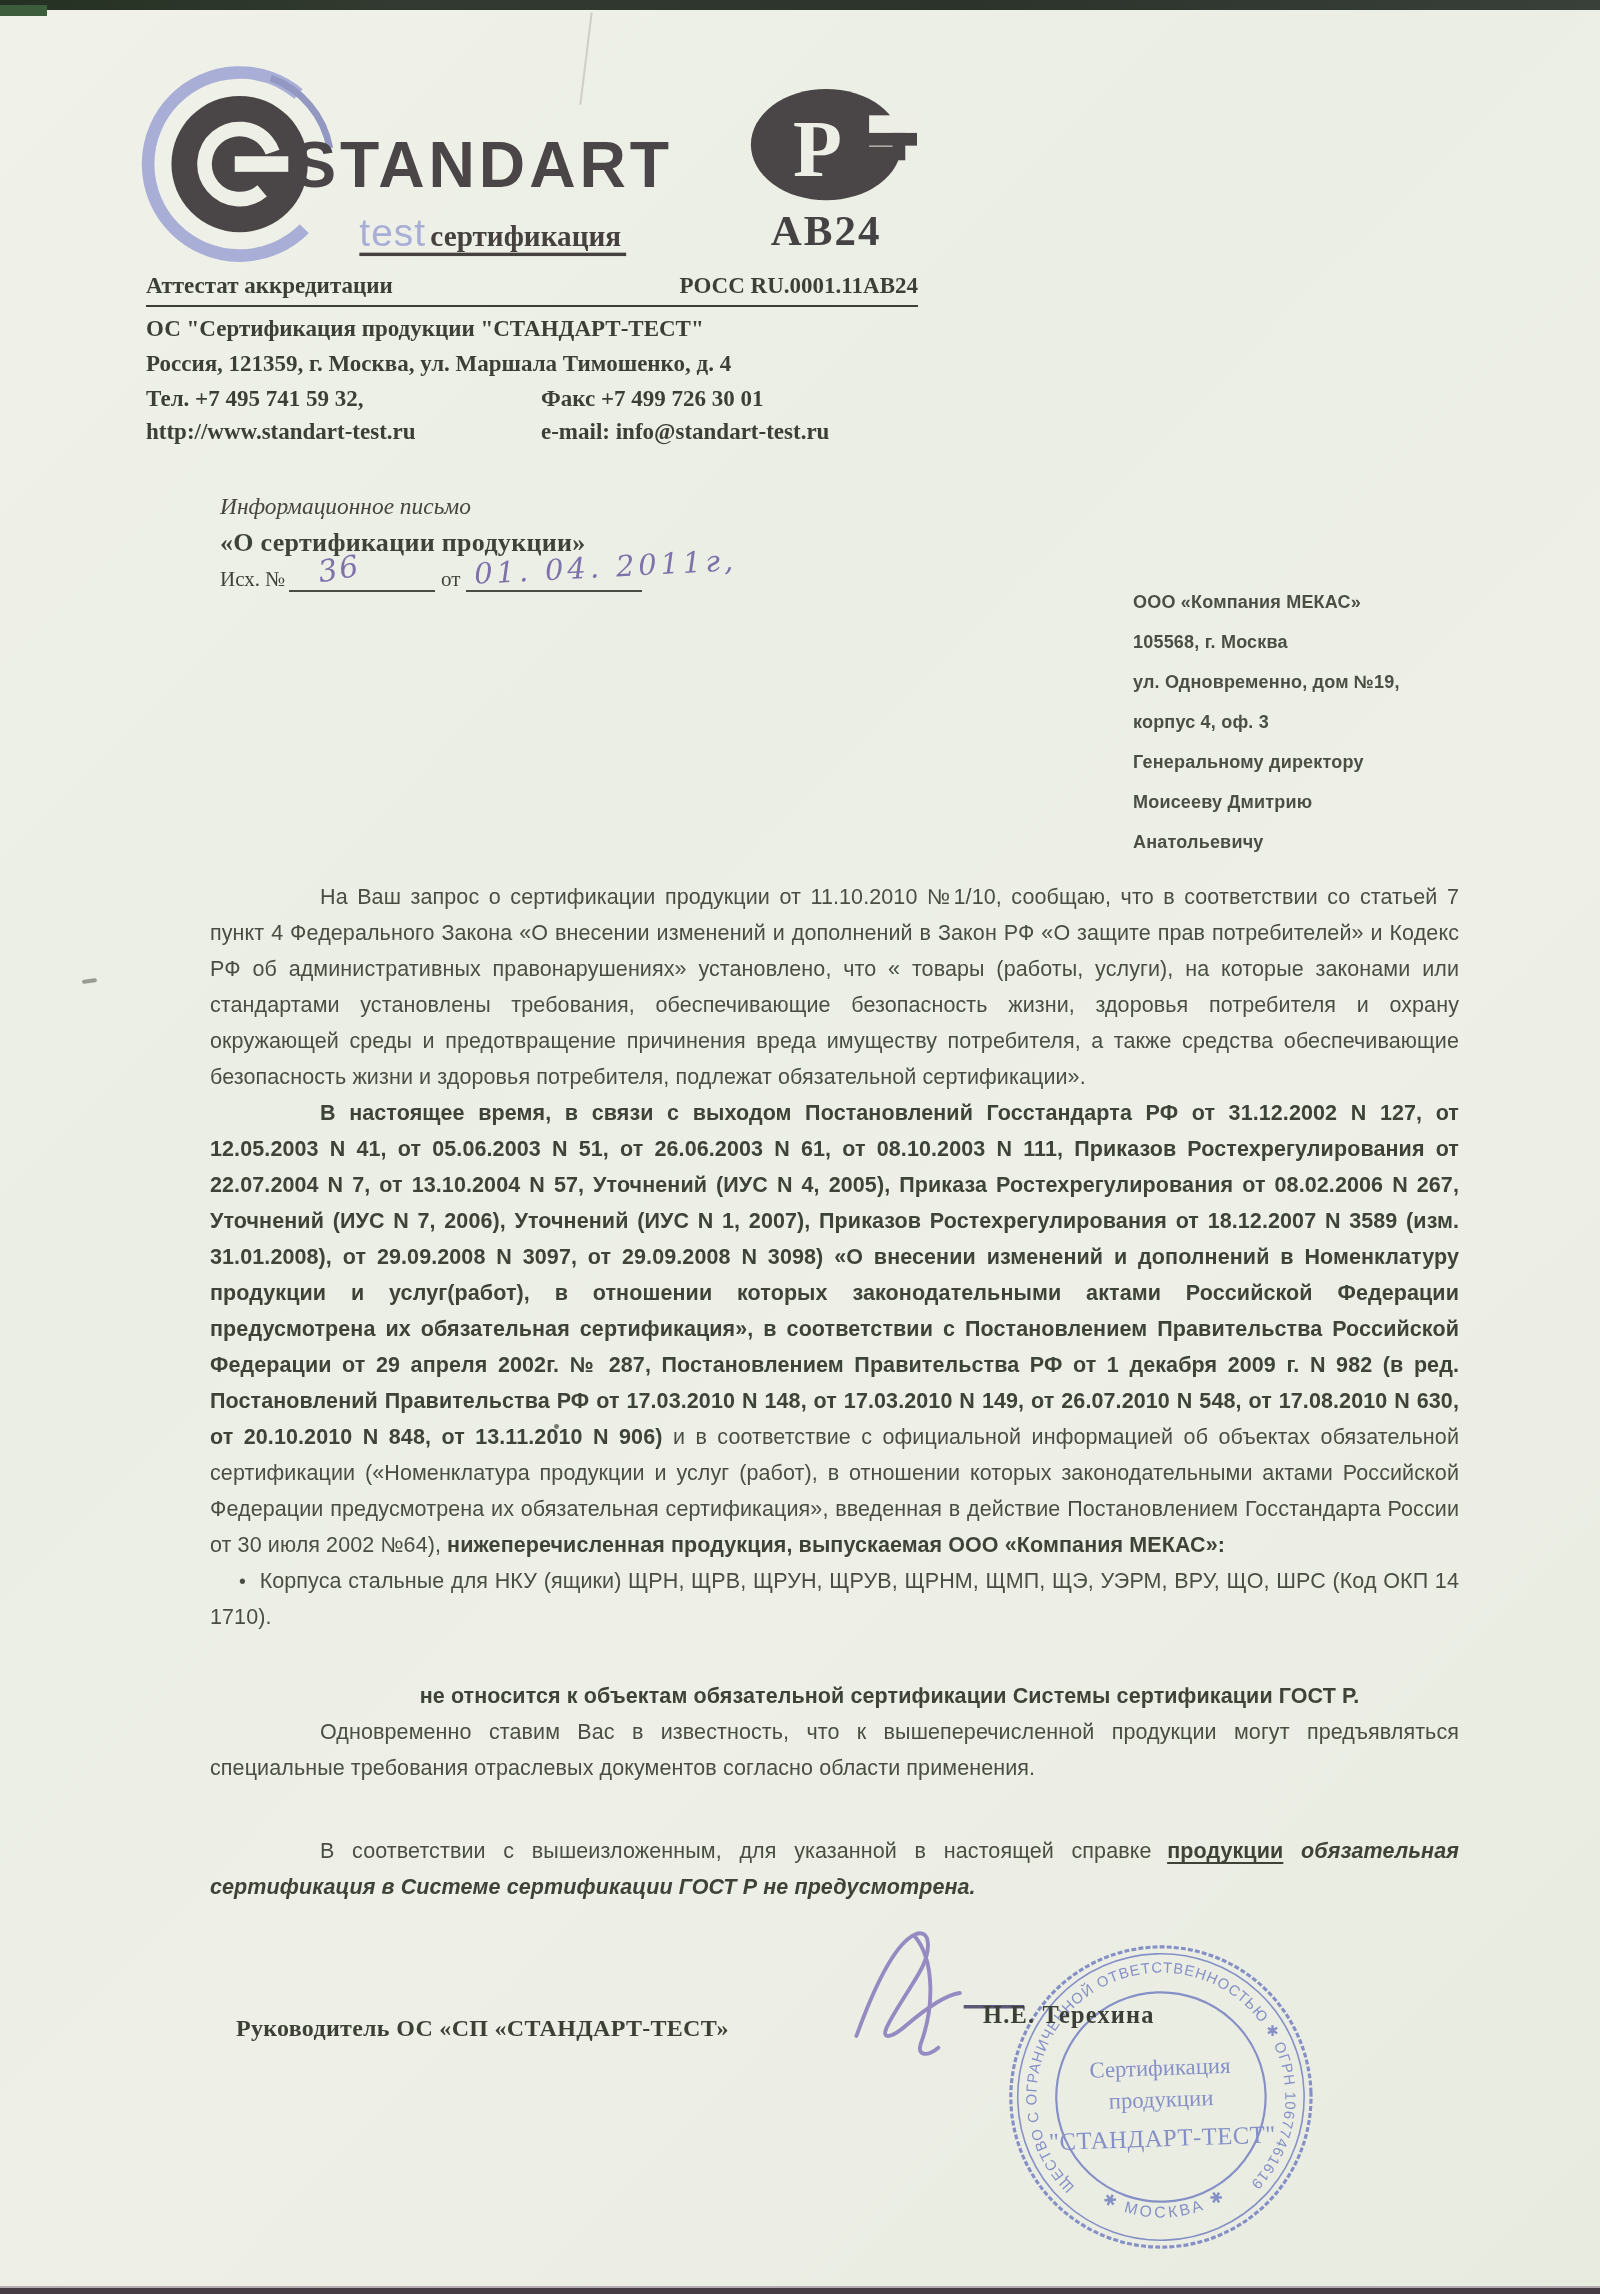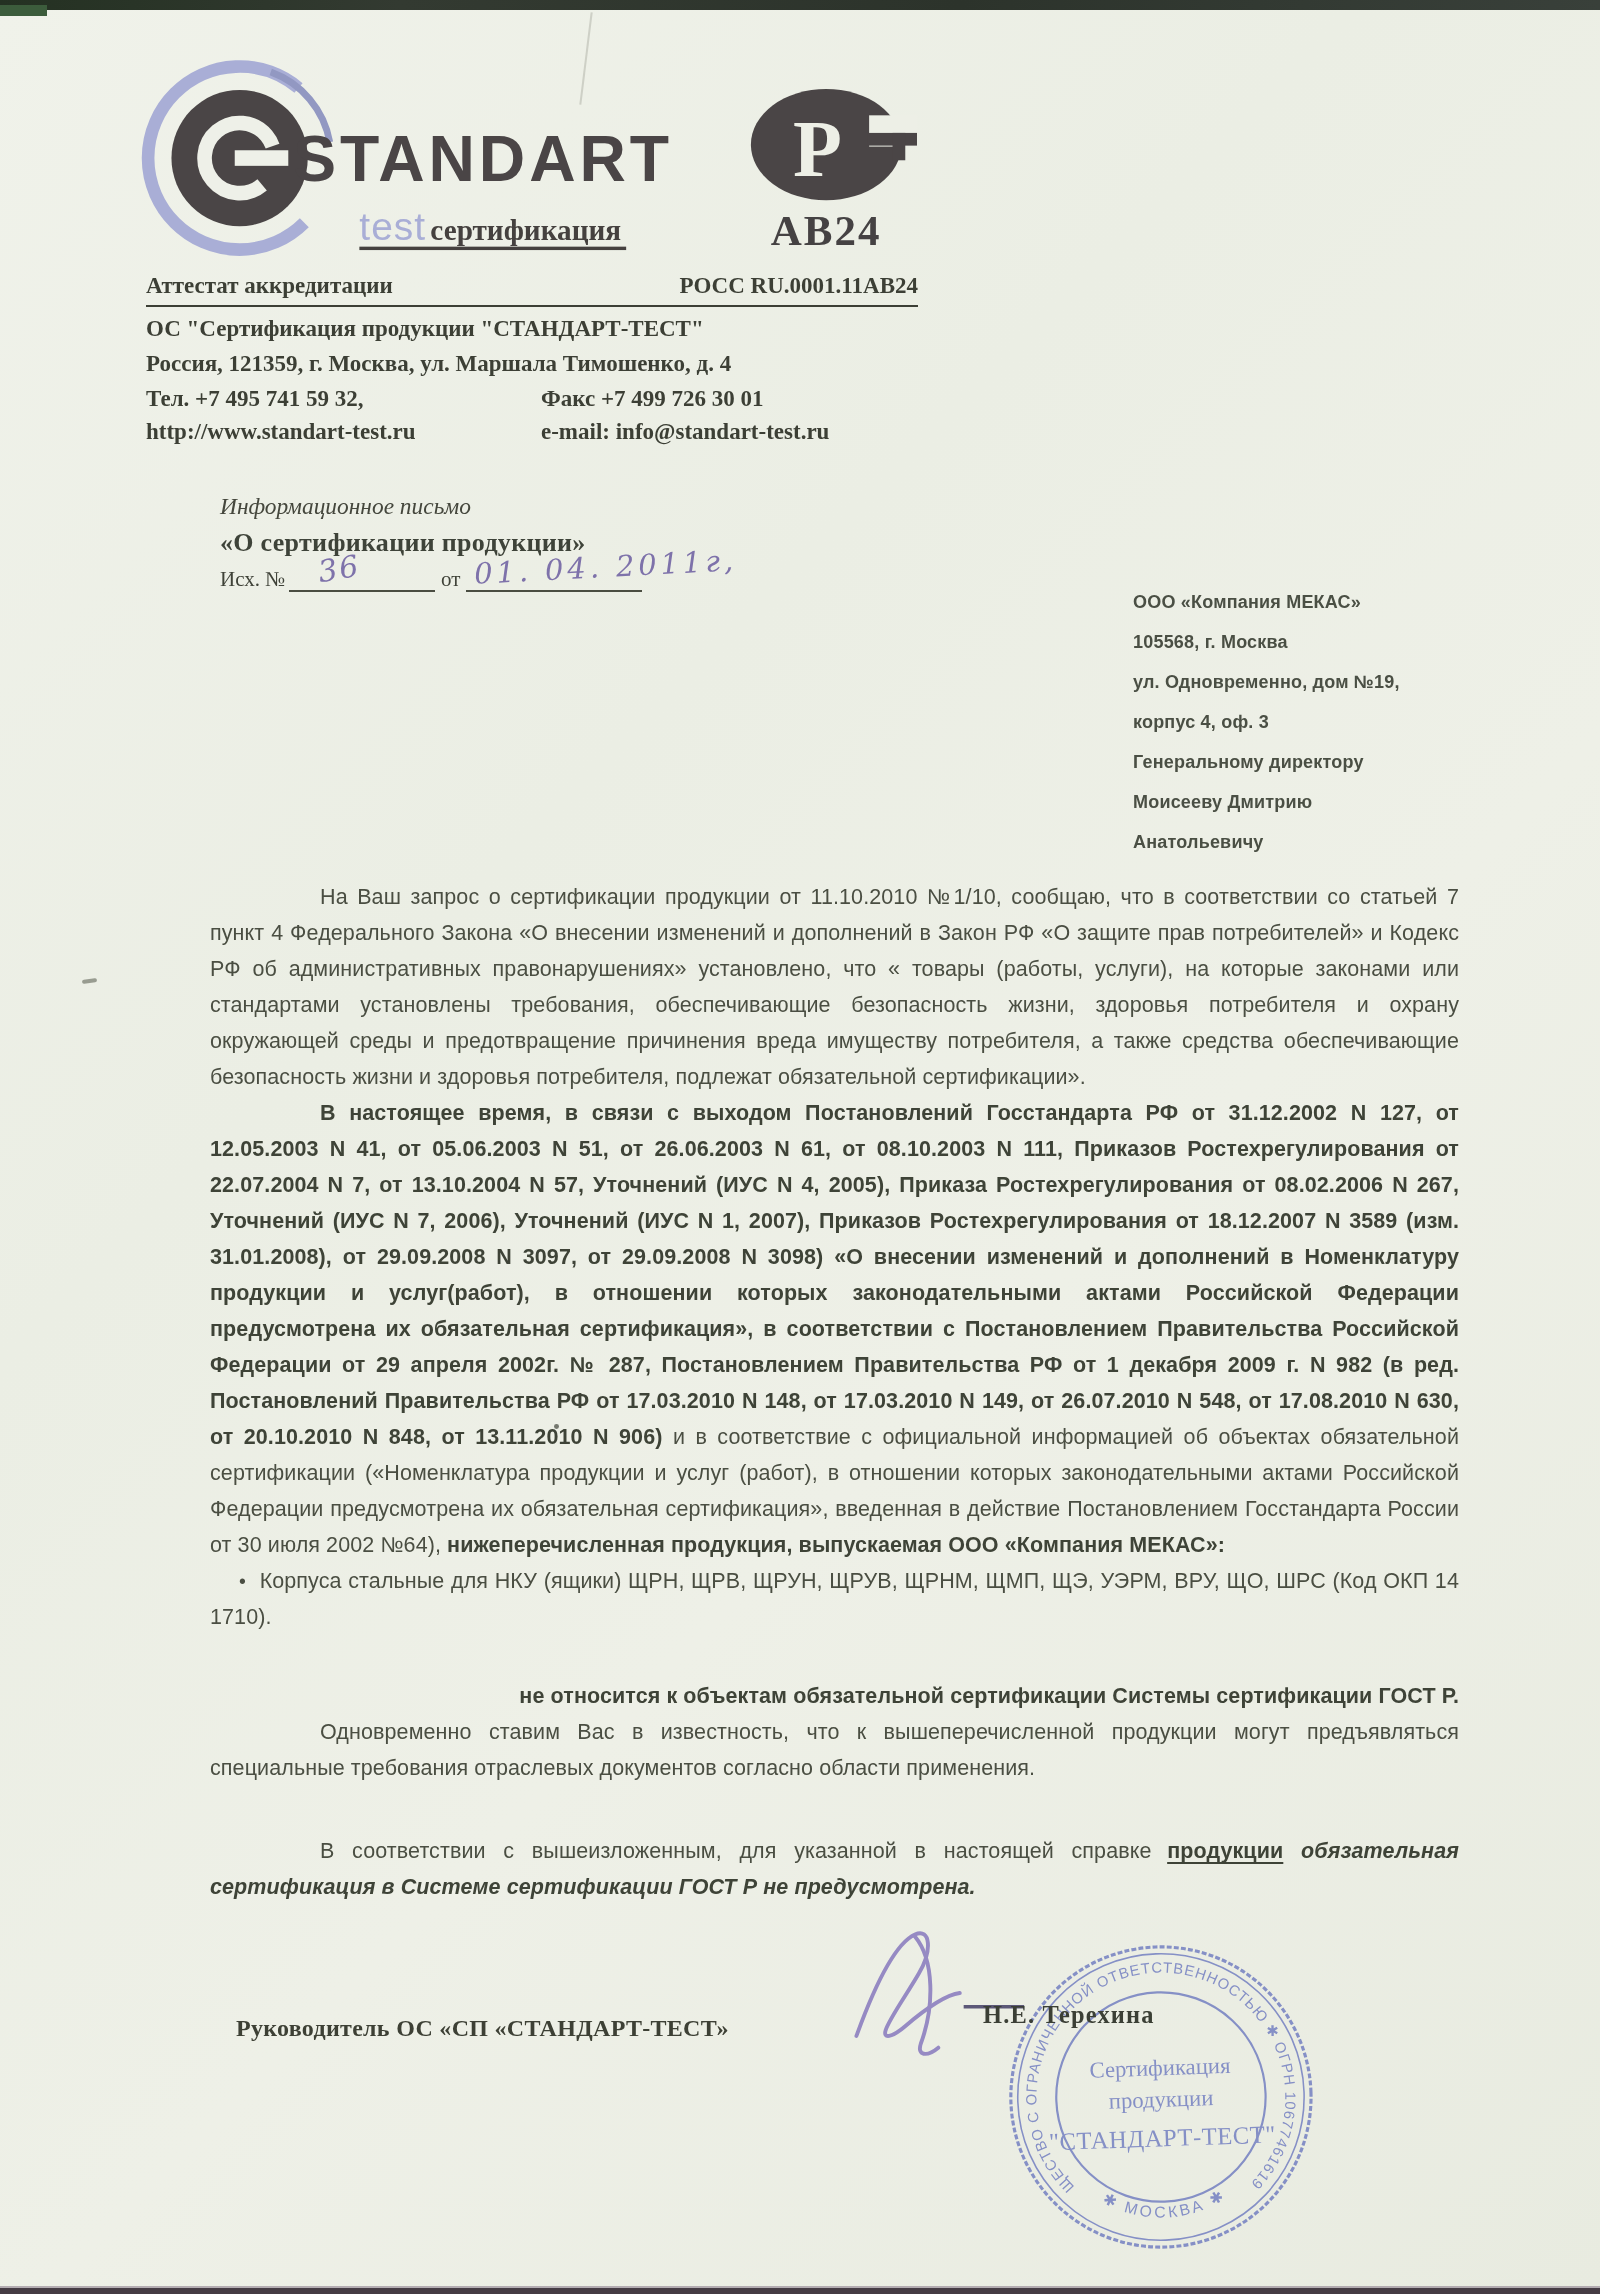--- a/index.html
+++ b/index.html
@@ -17,21 +17,21 @@
   .edge-top{position:absolute;top:0;left:0;width:100%;height:9.8px;
     background:linear-gradient(90deg,#243122 0%,#333a31 25%,#2c332b 60%,#39403a 100%);}
   .edge-top-left{position:absolute;top:4.9px;left:0;width:47px;height:10.7px;background:#3c5c3c;}
   .edge-bottom{position:absolute;bottom:0;left:0;width:100%;height:6.8px;background:#453c44;}
   .edge-bottom-line{position:absolute;bottom:6.8px;left:0;width:100%;height:2px;background:#8d8190;opacity:.6;}
   .crease{position:absolute;top:11.7px;left:585px;width:2px;height:93px;background:rgba(110,112,100,.25);transform:rotate(7deg);}
   .artifact-dash{position:absolute;left:82px;top:979px;width:14.6px;height:3.9px;background:#6b6f63;opacity:.65;transform:rotate(-8deg);border-radius:2px;}
   .artifact-dot{position:absolute;left:554px;top:1424px;width:4.9px;height:4.9px;background:#565a50;border-radius:50%;opacity:.8;}
 
   
-  .logo{position:absolute;left:137px;top:49px;width:546px;height:222px;}
+  .logo{position:absolute;left:137px;top:55px;width:546px;height:222px;}
   .rst{position:absolute;left:746px;top:84px;width:171px;height:176px;}
 
   
   .org{position:absolute;left:146px;top:269px;width:772px;
        font-family:"Liberation Serif",serif;font-weight:bold;
        font-size:23px;line-height:33px;color:#3c3f35;}
   .org .line1{display:flex;justify-content:space-between;border-bottom:2.5px solid #3c3f35;padding-bottom:2.9px;margin-bottom:4.9px;}
   .org .line{margin-bottom:2px;}
   .org .cols{display:grid;grid-template-columns:395px 1fr;}
 
@@ -53,21 +53,21 @@
     font-weight:bold;font-size:18px;line-height:40px;color:#4a4f44;letter-spacing:0.2px;}
 
   
   .body{position:absolute;left:210px;top:879px;width:1249px;
     font-size:21.5px;line-height:36px;text-align:justify;letter-spacing:0.1px;color:#4a4e42;}
   .body p{margin:0;}
   .ti{text-indent:110px;}
   .b{font-weight:bold;color:#3e4337;}
   .bullet{text-indent:29px;}
   .bullet .dot{padding-right:13.7px;font-size:19.5px;}
-  .statement{margin-top:43px !important;text-indent:110px;text-align:right;font-weight:bold;color:#3e4337;}
+  .statement{margin-top:43px !important;text-indent:110px;text-align:center;font-weight:bold;color:#3e4337;}
   .p3{margin-top:47px !important;}
   .u{font-weight:bold;color:#3e4337;text-decoration:underline;text-underline-offset:3.9px;margin-left:15.6px;}
   .bi{font-weight:bold;font-style:italic;color:#3e4337;}
 
   
   .sig-title{position:absolute;left:220px;top:2015px;
     font-family:"Liberation Serif",serif;font-weight:bold;font-size:24px;color:#3d4035;letter-spacing:0.3px;margin-left:16px;}
   .sig-scribble{position:absolute;left:829px;top:1917px;z-index:4;}
   .sig-name{position:absolute;left:983px;top:2001px;z-index:5;
     font-family:"Liberation Serif",serif;font-weight:bold;font-size:24.4px;color:#3b3f35;letter-spacing:1.2px;}

